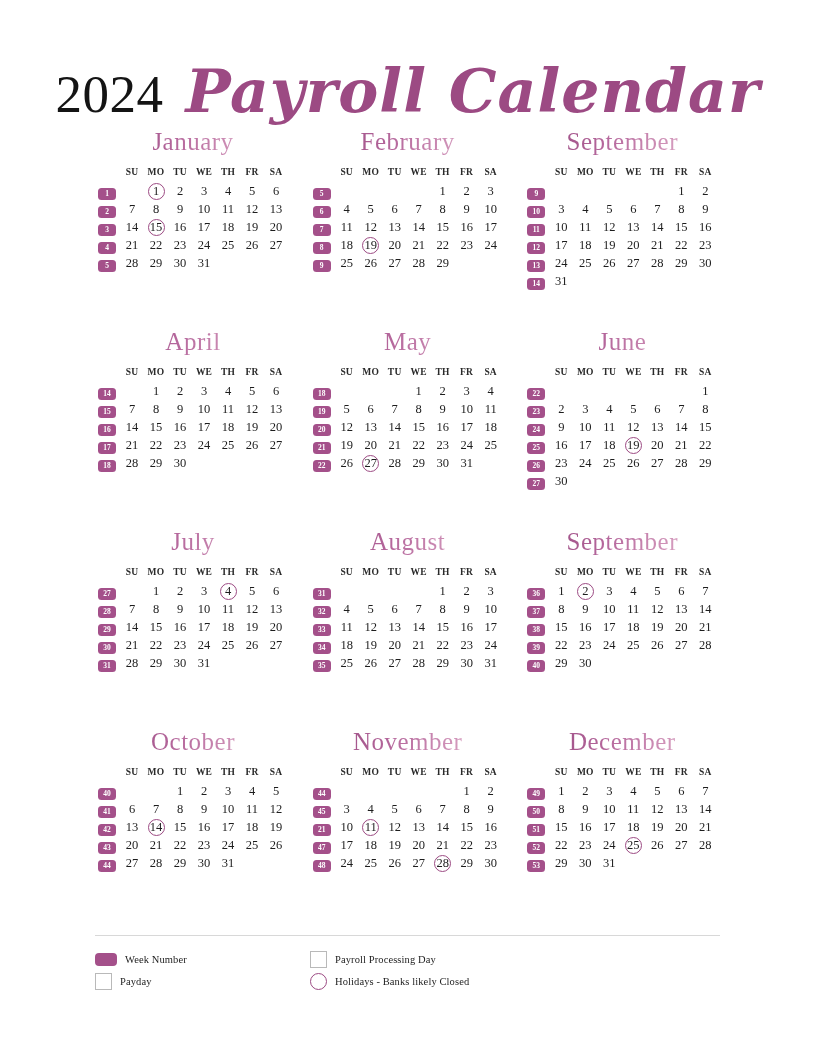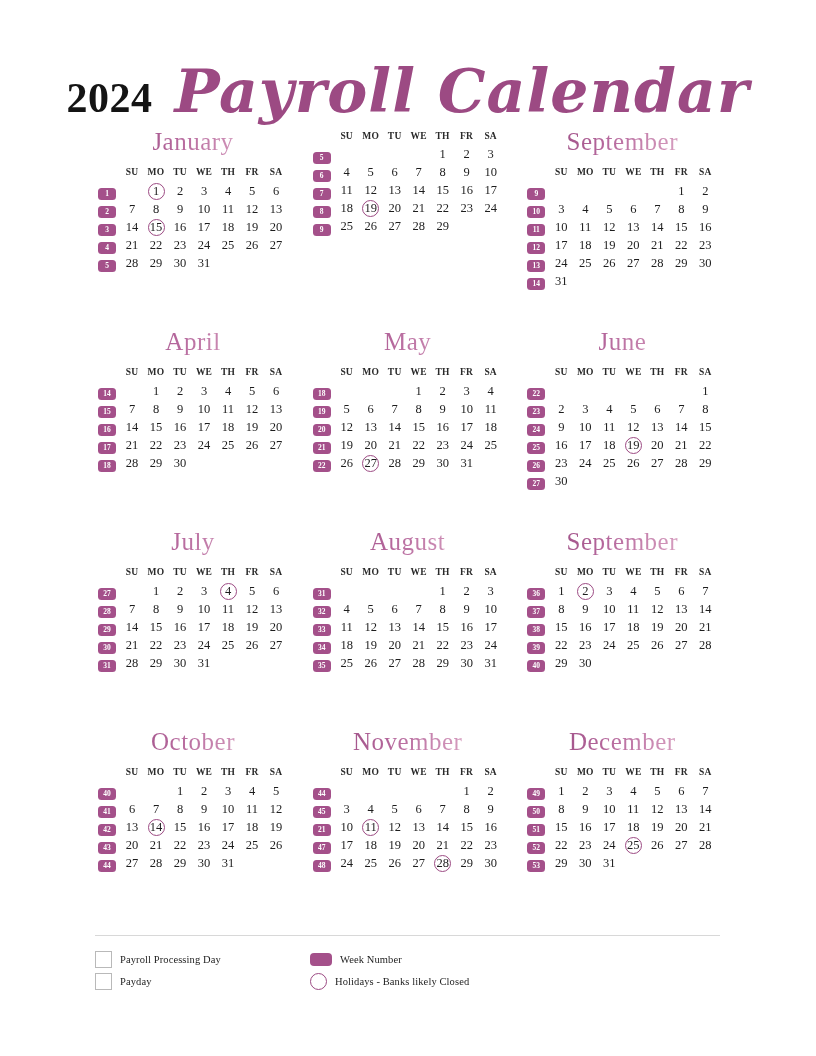--- a/index.html
+++ b/index.html
@@ -23,22 +23,22 @@
   .title-block {
     position: absolute;
     top: 56px;
     left: 0;
     width: 816px;
     text-align: center;
     white-space: nowrap;
   }
   .title-year {
     font-family: "Liberation Serif", "DejaVu Serif", serif;
-    font-size: 42px;
-    font-weight: 700;
+    font-size: 53px;
+    font-weight: 400;
     color: #141414;
     letter-spacing: 0.5px;
     vertical-align: baseline;
   }
   .title-script {
     font-family: "DejaVu Serif", "Liberation Serif", serif;
     font-size: 60px;
     font-style: italic;
     font-weight: 700;
     color: #9c4a83;
@@ -262,20 +262,21 @@
               <td class="day">30</td>
               <td class="day">31</td>
               <td class="day"></td>
               <td class="day"></td>
               <td class="day"></td>
             </tr>
           </tbody>
         </table>
       </div>
       <div class="month">
+        <div class="month-name">February</div>
         <table class="month-table">
           <thead>
             <tr>
               <th class="wk-head"></th>
               <th class="dow">SU</th>
               <th class="dow">MO</th>
               <th class="dow">TU</th>
               <th class="dow">WE</th>
               <th class="dow">TH</th>
               <th class="dow">FR</th>
@@ -1045,26 +1046,26 @@
             </tr>
           </tbody>
         </table>
       </div>
     </div>
 
   <div class="divider"></div>
 
   <div class="legend">
       <div class="legend-item">
+        <div class="sw-week"></div>
+        <span class="legend-label">Week Number</span>
+      </div>
+      <div class="legend-item">
         <div class="sw-box"></div>
         <span class="legend-label">Payroll Processing Day</span>
-      </div>
-      <div class="legend-item">
-        <div class="sw-week"></div>
-        <span class="legend-label">Week Number</span>
       </div>
       <div class="legend-item">
         <div class="sw-box"></div>
         <span class="legend-label">Payday</span>
       </div>
       <div class="legend-item">
         <div class="sw-holiday"></div>
         <span class="legend-label">Holidays - Banks likely Closed</span>
       </div>
     </div>

